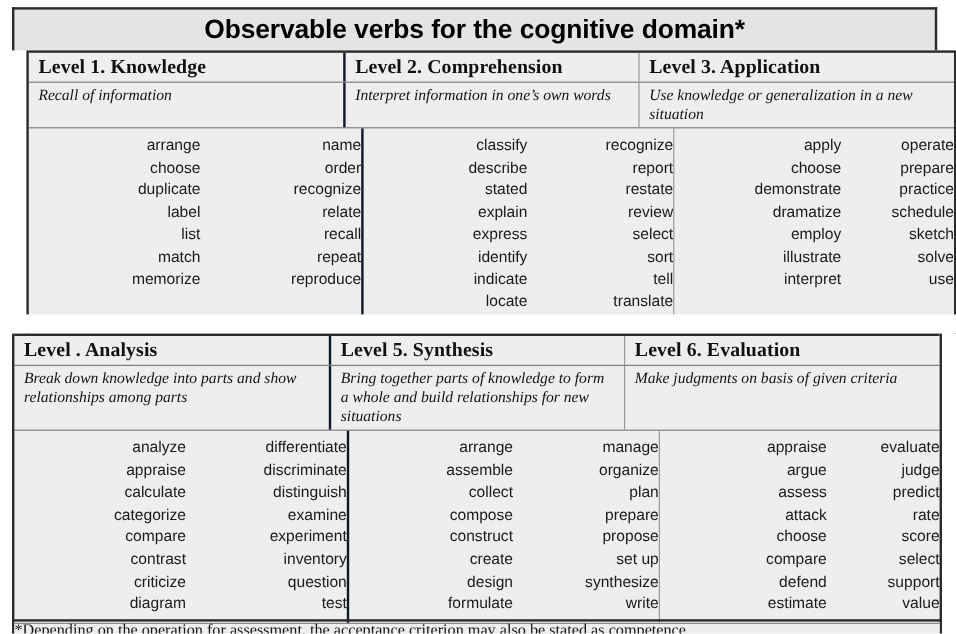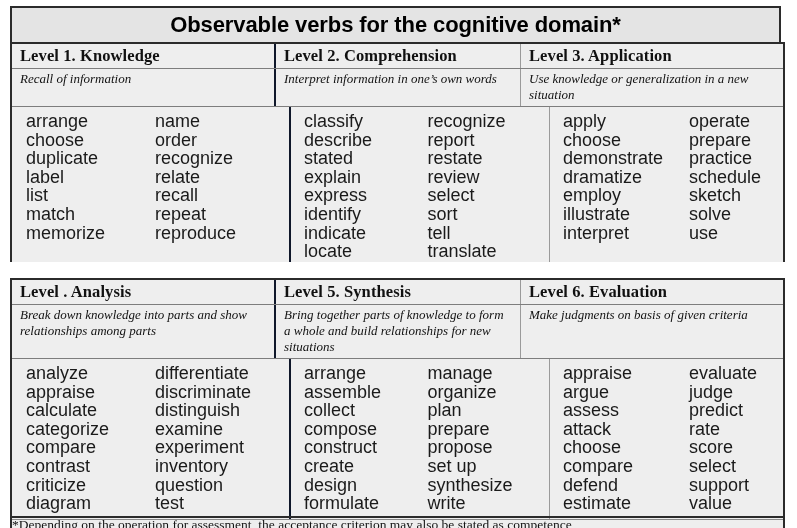--- a/index.html
+++ b/index.html
@@ -47,21 +47,21 @@
   
   .section {
     position: absolute;
     left: 10px;
     width: 775px;
     box-sizing: border-box;
     background: #eeeeee;
     border-left: 2px solid #2b2b2b;
     border-right: 2px solid #2b2b2b;
   }
-  #section-1 { top: 42px; }
+  #section-1 { top: 42px; margin-left: 12px; }
   #section-2 { top: 278px; }
 
   .rowline-thick { border-top: 2px solid #2b2b2b; }
   .rowline-thin  { border-top: 1px solid #7d7d7d; }
 
   .cols {
     display: flex;
     width: 100%;
     box-sizing: border-box;
   }
@@ -90,23 +90,24 @@
     color: #111;
     padding: 2px 10px 3px 8px;
   }
 
   .verbs {
     display: flex;
     padding: 5px 0 6px 0;
   }
   .verbcol {
     font-family: "Liberation Sans", sans-serif;
-    font-size: 18px;
+    font-size: 13px;
     line-height: 18.6px;
     color: #1a1a1a;
+    text-align: right;
   }
   .verbcol .v { white-space: nowrap; }
 
   
   .col-1 .verbcol:first-child { width: 143px; padding-left: 14px; box-sizing: border-box; }
   .col-1 .verbcol:last-child  { width: 134px; box-sizing: border-box; }
 
   .col-2 .verbcol:first-child { width: 137px; padding-left: 13px; box-sizing: border-box; }
   .col-2 .verbcol:last-child  { width: 122px; box-sizing: border-box; }
 

